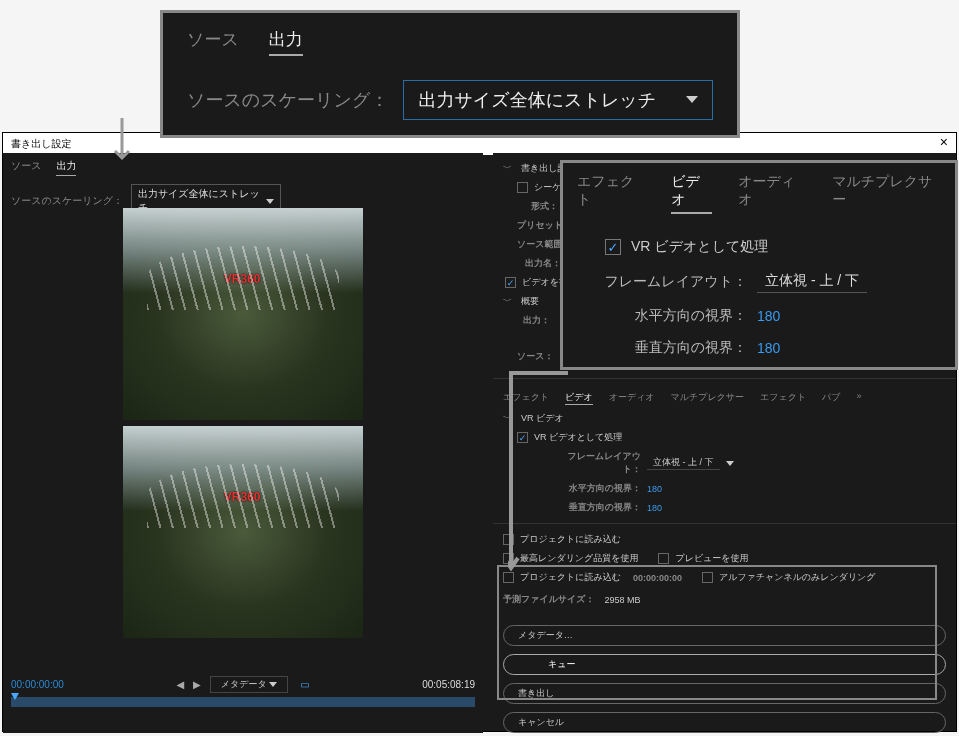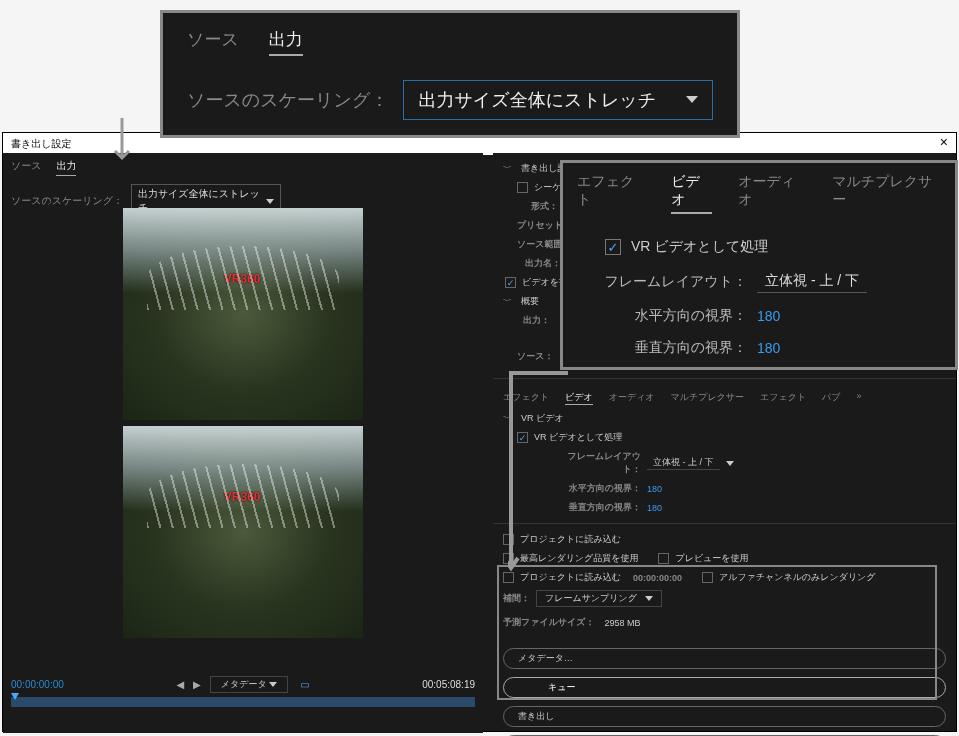--- a/index.html
+++ b/index.html
@@ -297,27 +297,20 @@
         <span class="checkbox" style="margin-left:14px"></span>
           <span>プレビューを使用</span>
         </div>
       <div class="row">
           <span class="checkbox"></span>
           <span>プロジェクトに読み込む</span>
           <span class="label-r" style="margin-left:6px">00:00:00:00</span>
         <span class="checkbox" style="margin-left:14px"></span>
           <span>アルファチャンネルのみレンダリング</span>
         </div>
-      <div class="row">
-          <span class="label-r">補間：</span>
-        <span style="border:1px solid #444; padding:1px 8px; display:inline-flex; gap:8px; align-items:center">
-            <span>フレームサンプリング</span>
-            <span class="chevron-s"></span>
-          </span>
-        </div>
       <div class="row" style="padding-top:6px">
           <span class="label-r">予測ファイルサイズ：</span>
           <span style="margin-left:4px">2958 MB</span>
         </div>
     </div>
     <div class="bottom-buttons">
       <span class="pill">メタデータ…</span>
       <span class="pill primary">キュー</span>
       <span class="pill">書き出し</span>
       <span class="pill">キャンセル</span>

